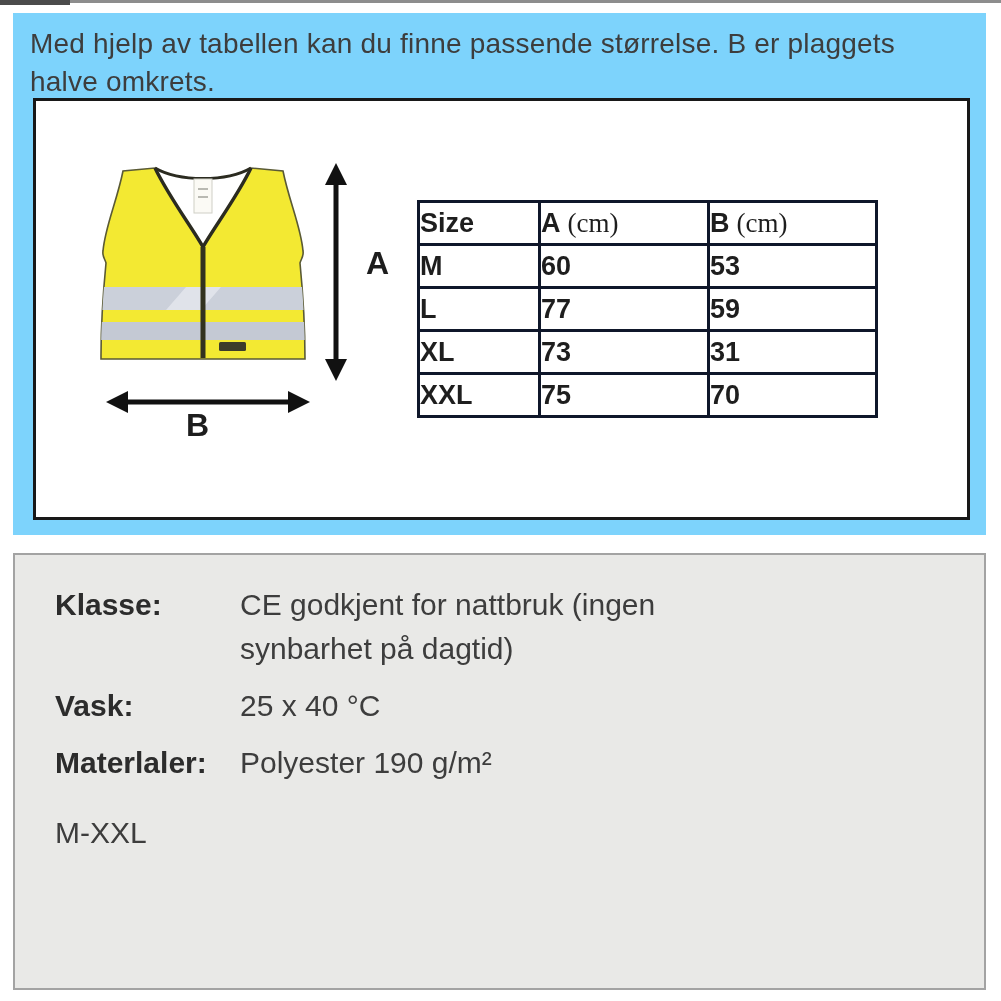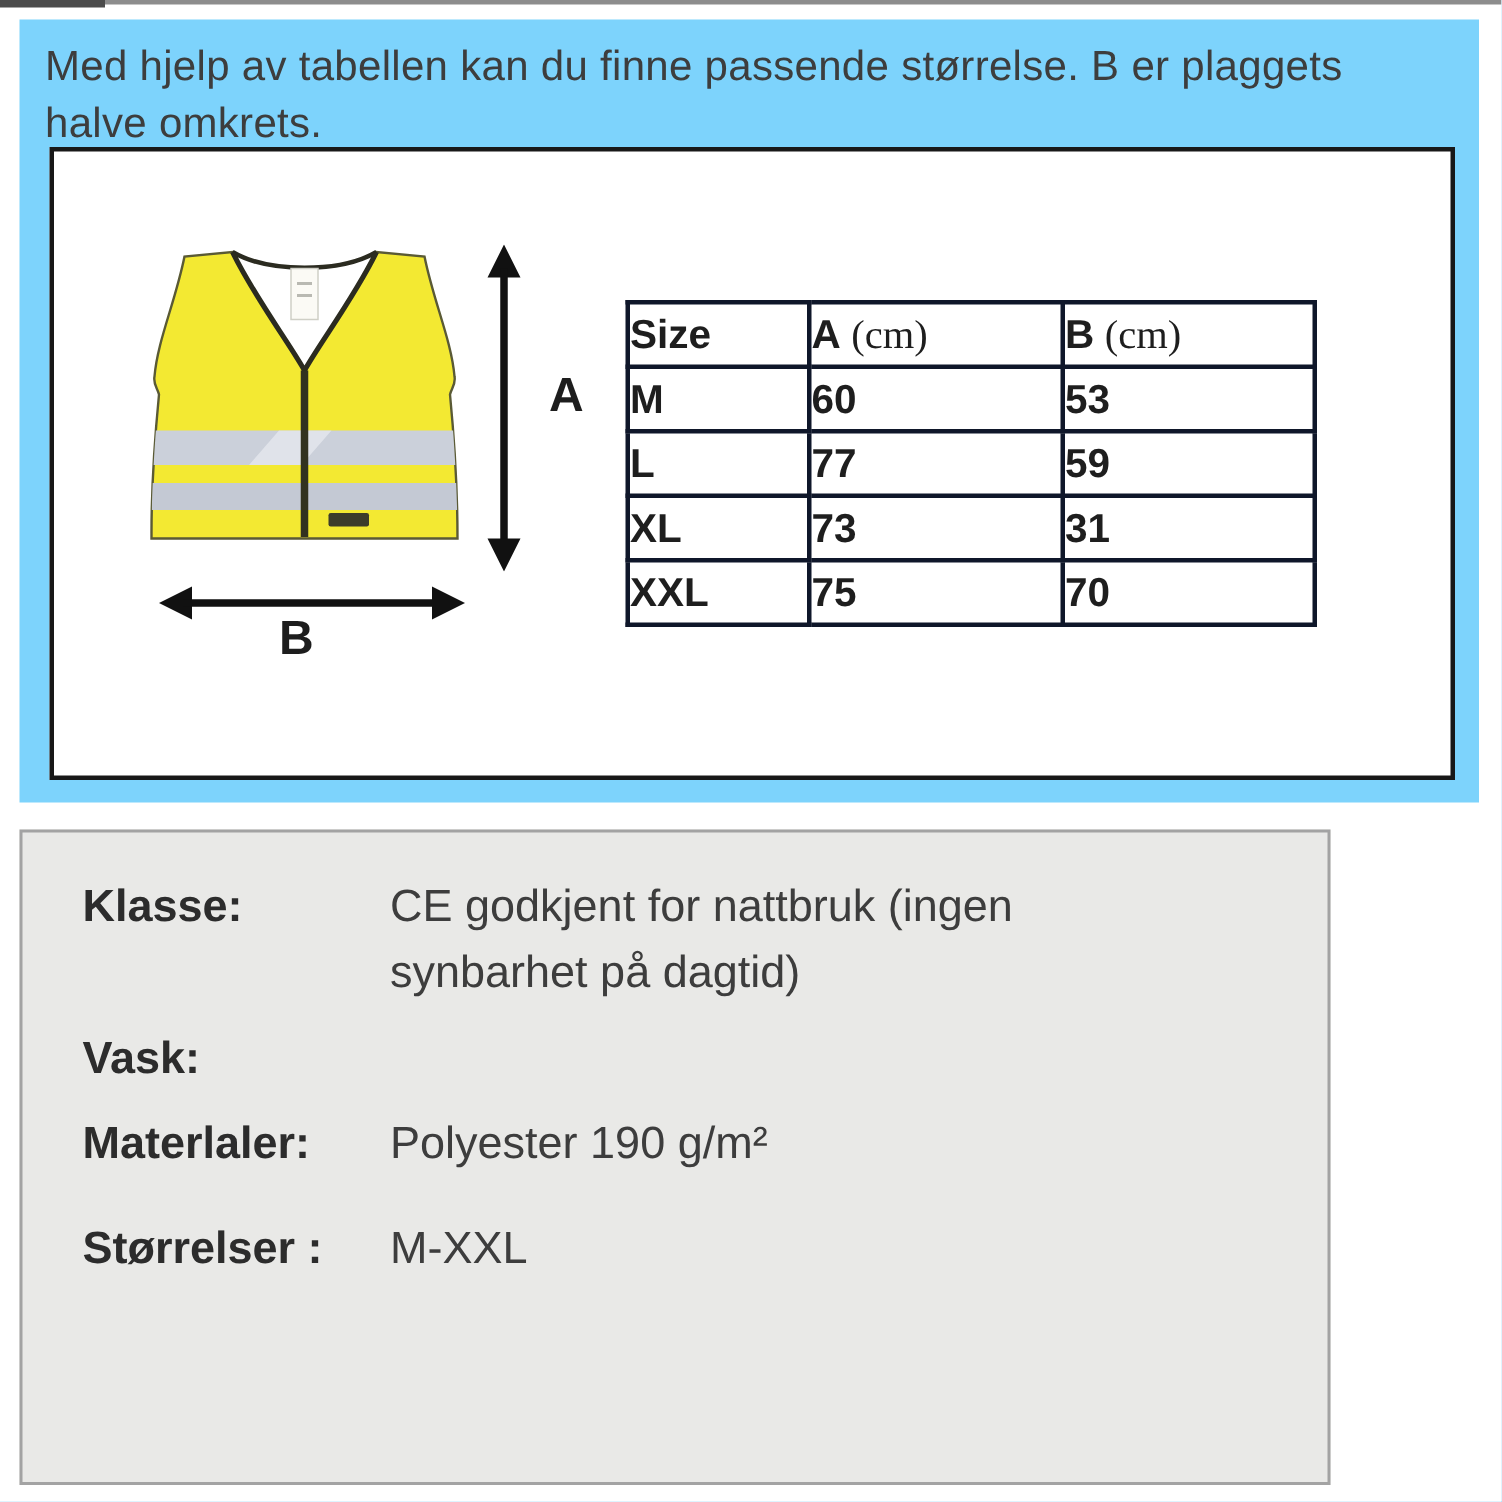--- a/index.html
+++ b/index.html
@@ -54,33 +54,33 @@
   .size-table .col-size{width:121px;}
   .size-table .col-a{width:169px;}
   .size-table .col-b{width:168px;}
   .size-table th .main{font-weight:700;}
   .size-table th .unit{font-weight:400;margin-left:7px;font-family:Liberation Serif, serif;}
   .size-table th .unit:empty{display:none;margin:0;}
   .size-table td{font-weight:700;}
 
   
   .bottom-panel{
-    position:absolute;left:13px;top:553px;width:874px;height:437px;
+    position:absolute;left:13px;top:553px;width:973px;height:437px;
     background:#e9e9e7;border:2px solid #a3a3a3;box-sizing:border-box;
     padding:28px 30px 0 40px;
   }
   .detail-row{
     display:grid;grid-template-columns:185px 1fr;
     margin-bottom:13px;
   }
   .detail-label{
     font-weight:700;color:#2c2c2c;font-size:30px;line-height:44px;
   }
   .detail-value{
-    color:#3d3d3d;font-size:30px;line-height:44px;white-space:pre-line;margin-left:20px;
+    color:#3d3d3d;font-size:30px;line-height:44px;white-space:pre-line;
   }
 </style>
 </head>
 <body>
 
 <div class="edge-artifact"></div>
 <div class="edge-artifact-dark"></div>
 
 <div class="top-panel">
   <div class="intro-text">Med hjelp av tabellen kan du finne passende størrelse. B er plaggets
@@ -175,24 +175,24 @@
 </div>
 
 <div class="bottom-panel">
   <div class="detail-row">
     <span class="detail-label">Klasse:</span>
     <span class="detail-value">CE godkjent for nattbruk (ingen
 synbarhet på dagtid)</span>
   </div>
   <div class="detail-row">
     <span class="detail-label">Vask:</span>
+    <span class="detail-value">25 x 40 °C</span>
   </div>
   <div class="detail-row">
     <span class="detail-label">Materlaler:</span>
     <span class="detail-value">Polyester 190 g/m²</span>
   </div>
   <div class="detail-row">
   </div>
   <div class="detail-row">
-    <span class="detail-label">Størrelser :</span>
     <span class="detail-value">M-XXL</span>
   </div>
 </div>
 
 </body></html>

